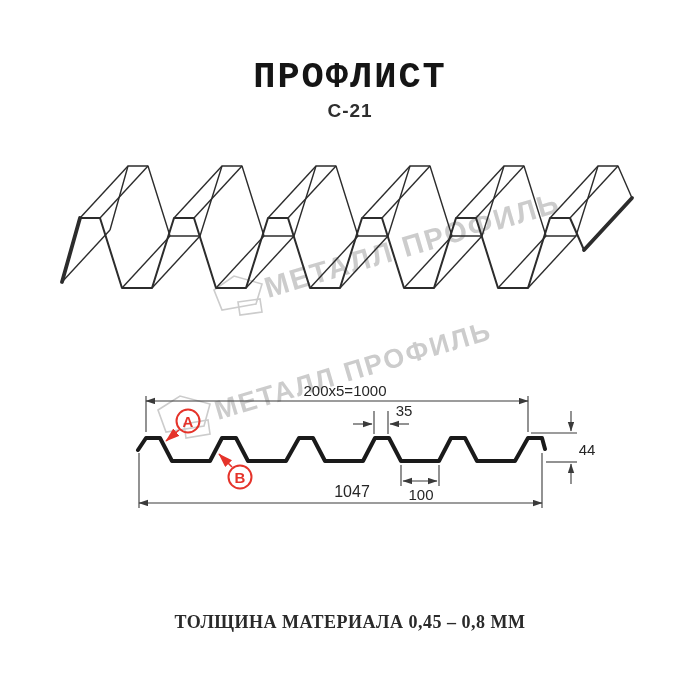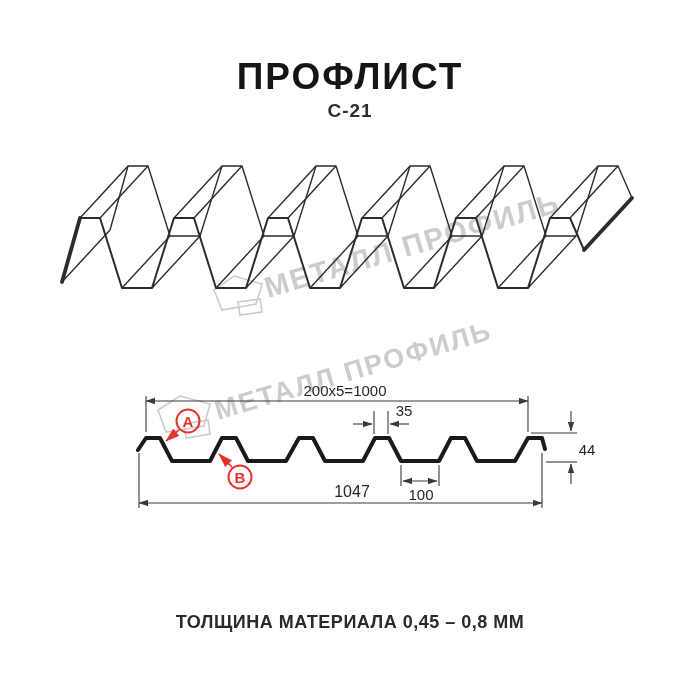--- a/index.html
+++ b/index.html
@@ -2,29 +2,29 @@
 <html style="--wm: #cccccc; --red: #e5332a; --line: #2c2c2c; --profile: #1a1a1a; --dim: #3a3a3a;"><head>
 <meta charset="utf-8">
 <style>
   html,body{margin:0;padding:0;}
   body{
     width:700px;height:700px;position:relative;background:#ffffff;
     font-family:"Liberation Sans", sans-serif;overflow:hidden;
   }
   .title{
     position:absolute;top:56px;left:0;width:700px;text-align:center;
-    font-size:37px;font-weight:bold;letter-spacing:2px;color:#151515;
+    font-size:37px;font-weight:bold;letter-spacing:2px;color:#151515;font-family:Liberation Mono, monospace;
   }
   .subtitle{
     position:absolute;top:100px;left:0;width:700px;text-align:center;
     font-size:19px;font-weight:bold;letter-spacing:1px;color:#2e2e2e;
   }
   .footer{
     position:absolute;top:612px;left:0;width:700px;text-align:center;
-    font-size:18px;font-weight:bold;letter-spacing:0.5px;color:#2a2a2a;
+    font-size:18px;font-weight:bold;letter-spacing:0.5px;color:#2a2a2a;font-family:Liberation Serif, serif;
   }
   svg{position:absolute;top:0;left:0;}
   .wm-shape{fill:none;stroke:var(--wm);stroke-width:1.6px;}
   .wm-text{fill:var(--wm);font-size:29px;font-weight:bold;letter-spacing:2px;}
   .wm-text.small{font-size:27px;}
   .pl{fill:none;stroke:var(--line);stroke-width:1.4px;stroke-linejoin:round;}
   .pl.near{stroke-width:2px;}
   .pl.thick{stroke-width:3.8px;stroke-linecap:round;}
   .profile{fill:none;stroke:var(--profile);stroke-width:4px;stroke-linejoin:round;stroke-linecap:round;}
   .dim{stroke:var(--dim);stroke-width:1.1px;fill:none;}

